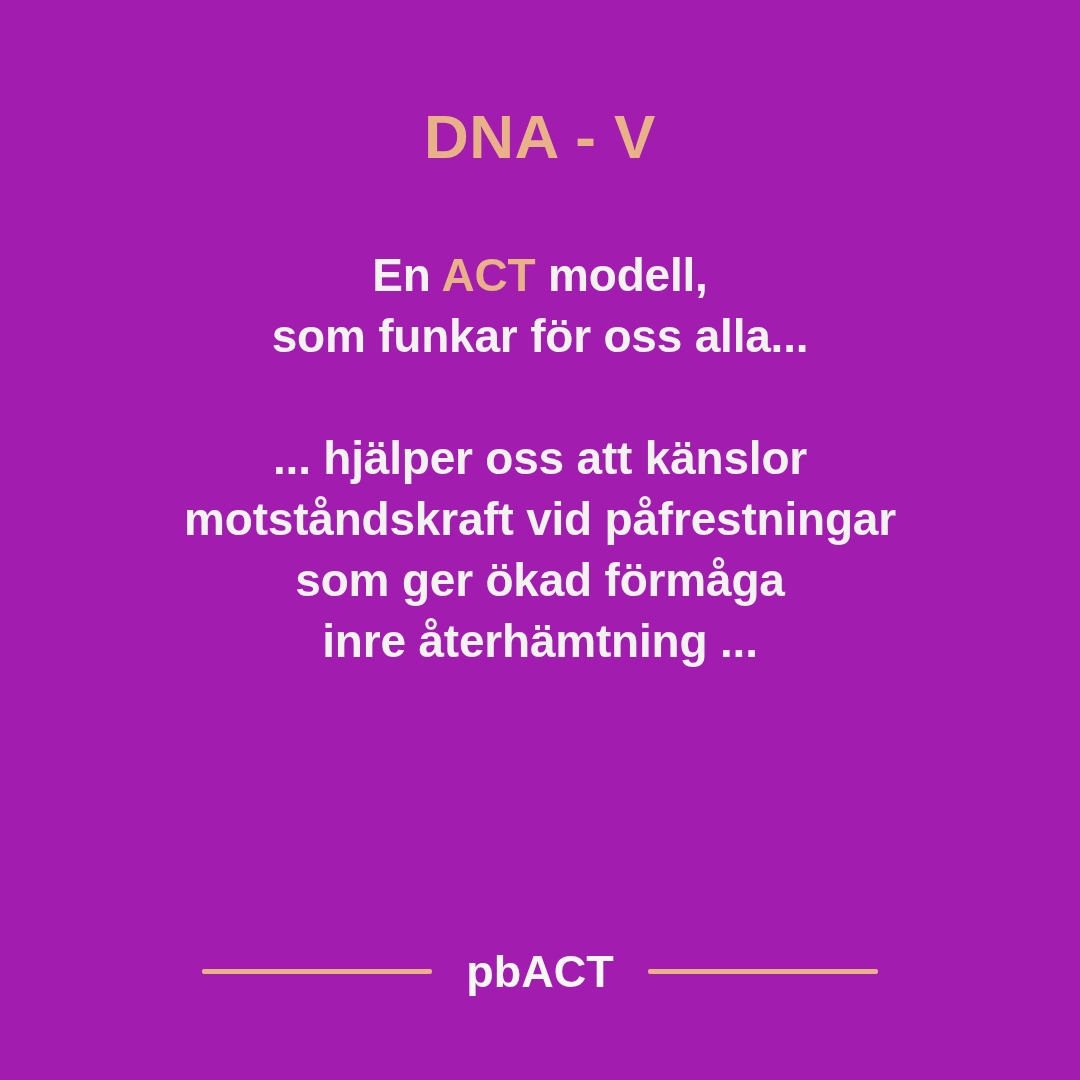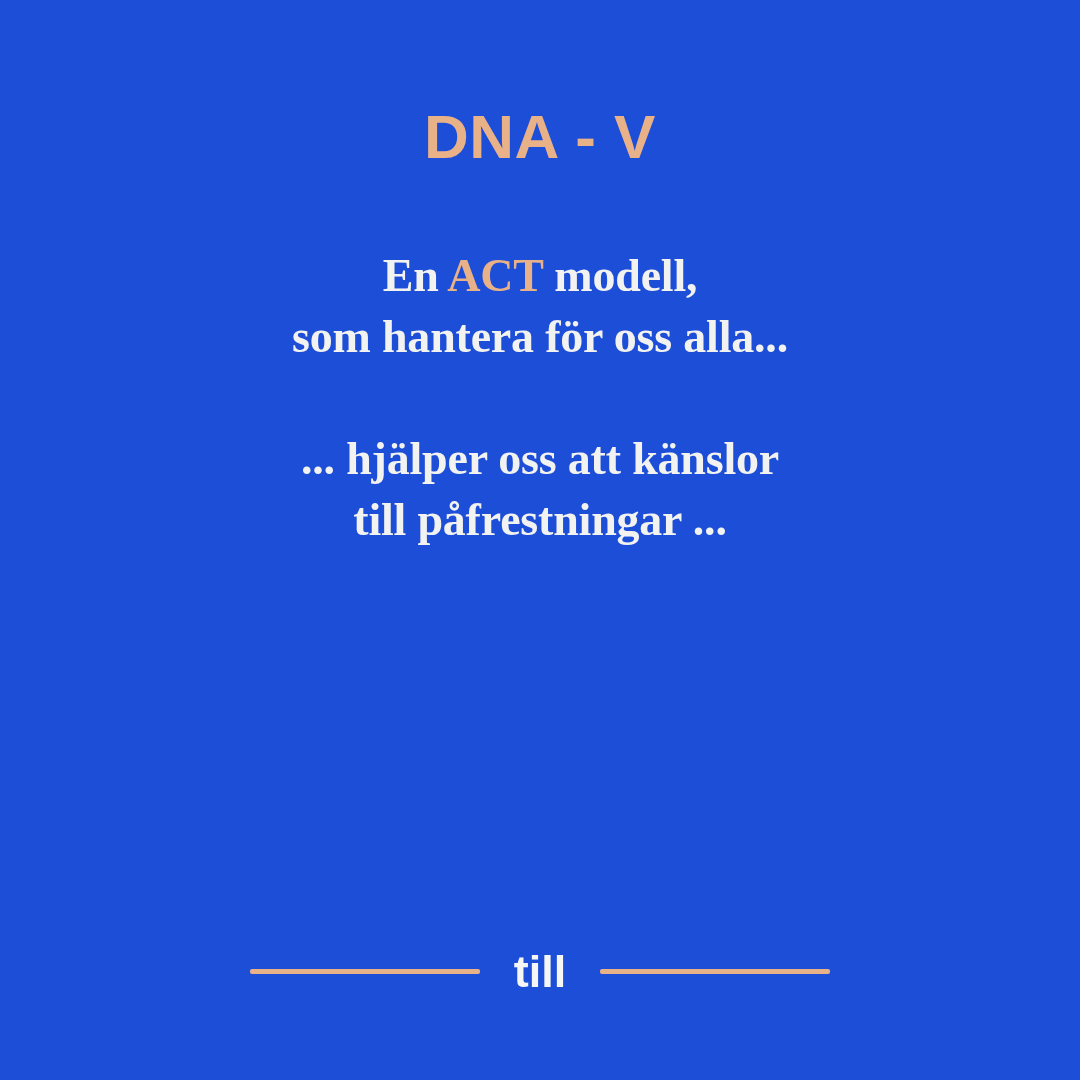--- a/index.html
+++ b/index.html
@@ -42,21 +42,20 @@
   
   #body-copy {
     margin-top: 74px;
     width: 920px;
     text-align: center;
     color: #F2F2F0;
     font-size: 46px;
     font-weight: 700;
     line-height: 61px;
     letter-spacing: -0.2px;
-    font-family: Liberation Serif, serif;
   }
 
   .para { display: block; }
 
   .line {
     display: block;
     white-space: pre;
   }
 
   .para-gap {
@@ -93,35 +92,37 @@
     font-weight: 700;
     letter-spacing: 0px;
     line-height: 1;
     white-space: pre;
     flex: 0 0 auto;
   }
 </style>
 </head>
 <body style="background: rgb(22, 65, 99);">
 
-<div id="card" style="background: #1d4ed8;">
+<div id="card" style="background: #a21caf;">
 
   <h1 id="title" style="color: rgb(232, 177, 136);">DNA - V</h1>
 
   <div id="body-copy" style="color: rgb(242, 242, 240);">
       <span class="para">
         <span class="line"><span>En </span><span class="accent" style="color: rgb(232, 177, 136);">ACT</span><span> modell,</span></span>
-        <span class="line"><span>som hantera för oss alla...</span></span>
+        <span class="line"><span>som funkar för oss alla...</span></span>
       </span>
       <span class="para-gap"></span>
       <span class="para">
         <span class="line"><span>... hjälper oss att känslor</span></span>
-        <span class="line"><span>till påfrestningar ...</span></span>
+        <span class="line"><span>motståndskraft vid påfrestningar</span></span>
+        <span class="line"><span>som ger ökad förmåga</span></span>
+        <span class="line"><span>inre återhämtning ...</span></span>
       </span>
     </div>
 
   <div id="footer">
     <span class="rule" style="background: rgb(232, 177, 136);"></span>
-    <span id="brand">till</span>
+    <span id="brand">pbACT</span>
     <span class="rule" style="background: rgb(232, 177, 136);"></span>
   </div>
 
 </div>
 
 </body></html>

